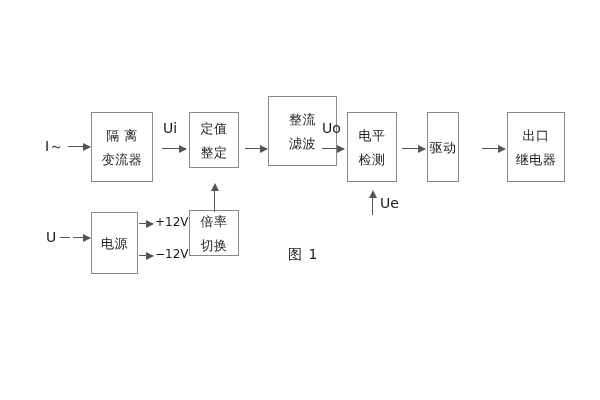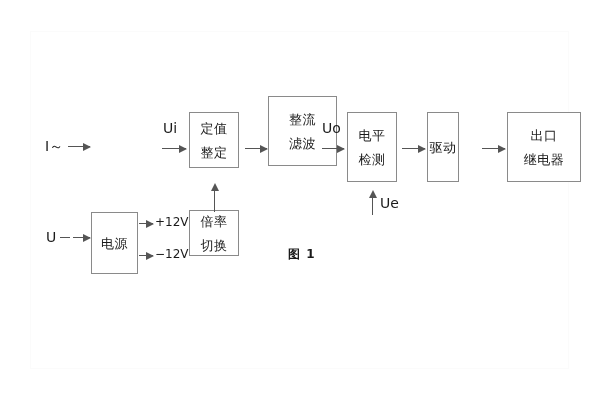--- a/index.html
+++ b/index.html
@@ -90,36 +90,39 @@
   }
   
   .stub {
     position: absolute;
     height: 1px;
     background: #555555;
   }
   .caption {
     position: absolute;
     color: #1a1a1a;
-    font-size: 12px;
+    font-size: 14px;
     white-space: nowrap;
     letter-spacing: 1px;
-    font-weight: bold;
   }
 </style>
 </head>
 <body>
 
 <div id="canvas">
 
   <div id="frame"></div>
 
   <div class="lbl" style="left:45px; top:139px;">I～</div>
   <div class="harrow" style="left:68px; top:146px; width:22px;"></div>
 
+  <div class="box" style="left:91px; top:112px; width:62px; height:70px;">
+    <span class="ln">隔 离</span>
+    <span class="ln">变流器</span>
+  </div>
 
   <div class="lbl" style="left:163px; top:121px;">Ui</div>
   <div class="harrow" style="left:162px; top:148px; width:24px;"></div>
 
   <div class="box" style="left:189px; top:112px; width:50px; height:56px;">
     <span class="ln">定值</span>
     <span class="ln">整定</span>
   </div>
 
   <div class="harrow" style="left:245px; top:148px; width:22px;"></div>
@@ -138,21 +141,21 @@
   </div>
 
   <div class="harrow" style="left:402px; top:148px; width:23px;"></div>
 
   <div class="box single" style="left:427px; top:112px; width:32px; height:70px;">
     <span class="ln">驱动</span>
   </div>
 
   <div class="harrow" style="left:482px; top:148px; width:23px;"></div>
 
-  <div class="box" style="left:507px; top:112px; width:74px; height:70px;">
+  <div class="box" style="left:507px; top:112px; width:58px; height:70px;">
     <span class="ln">出口</span>
     <span class="ln">继电器</span>
   </div>
 
   <div class="lbl" style="left:46px; top:230px;">U</div>
   <div class="stub" style="left:60px; top:237px; width:10px;"></div>
   <div class="harrow" style="left:73px; top:237px; width:17px;"></div>
 
   <div class="box single" style="left:91px; top:212px; width:47px; height:62px;">
     <span class="ln">电源</span>

